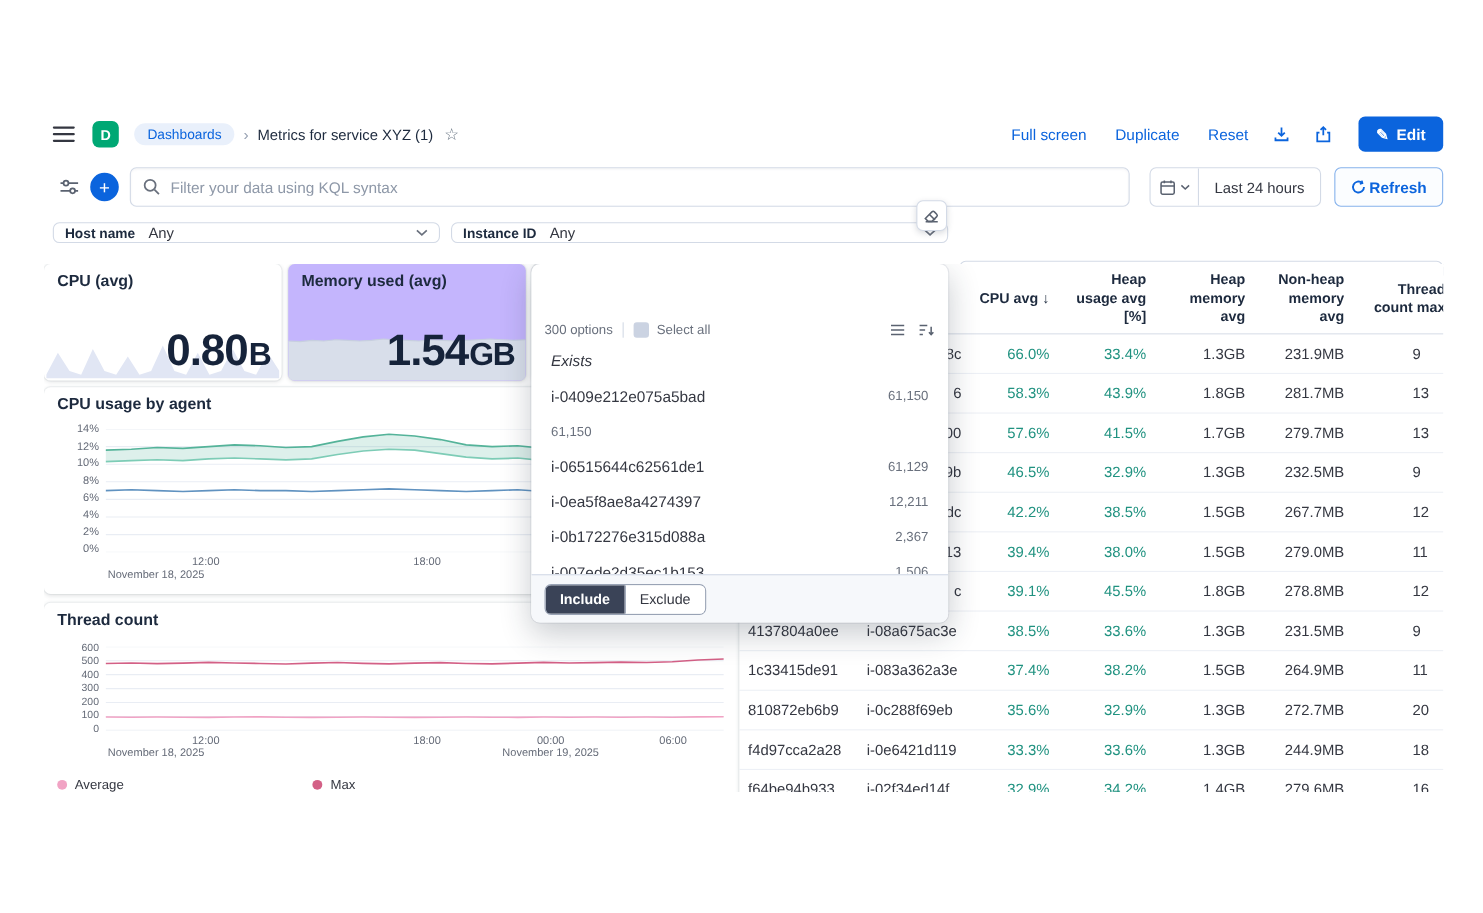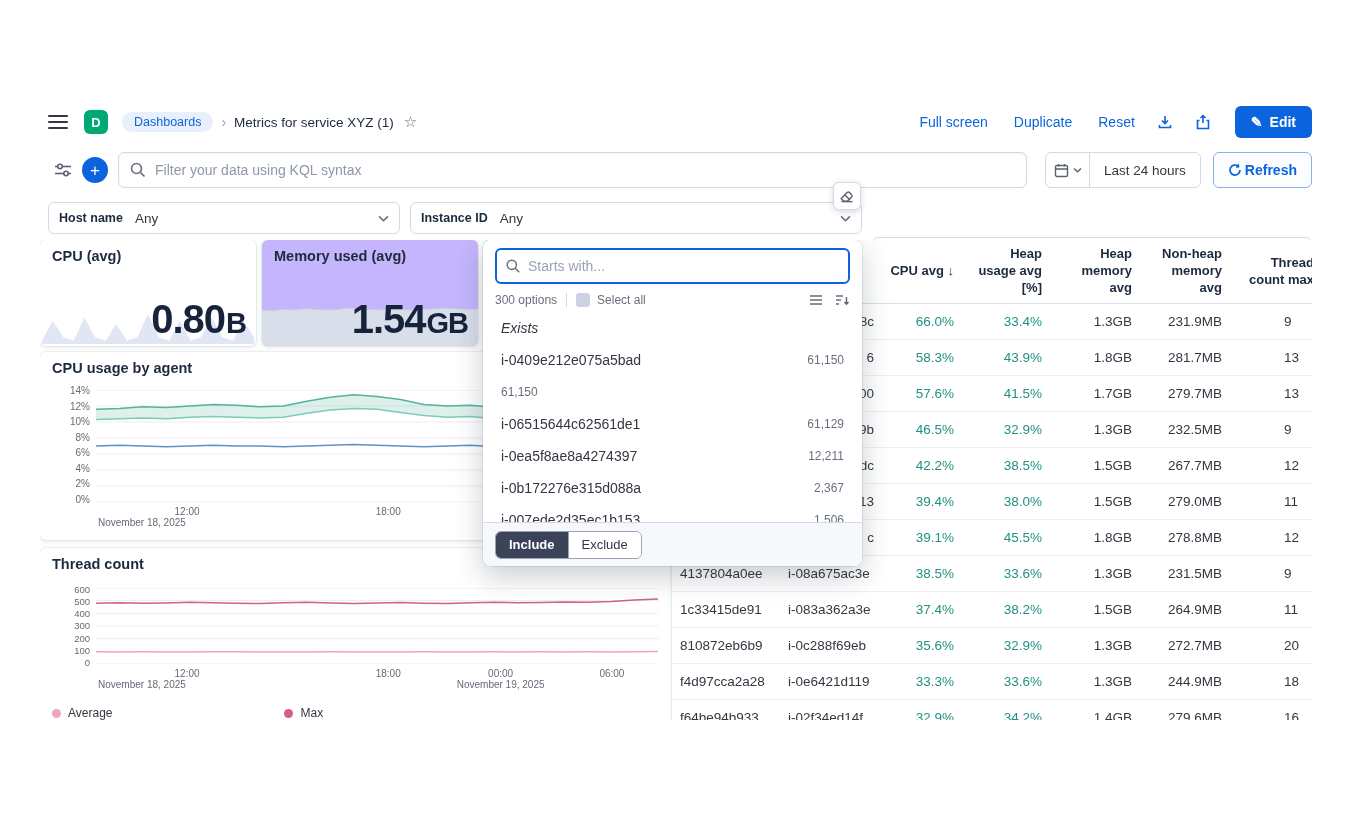--- a/index.html
+++ b/index.html
@@ -28,21 +28,21 @@
   .kql-wrap { flex:1; height:36px; position:relative; }
   .kql-wrap input { width:100%; height:36px; border:1px solid #D3DAE6; border-radius:6px; padding:0 12px 0 36px; font-size:14px; font-family:inherit; color:#343741; background:#fff; box-shadow:inset 0 1px 2px rgba(110,120,140,.08); outline:none; }
   .kql-wrap input::placeholder { color:#8E98A8; }
   .kql-icon { position:absolute; left:11px; top:9px; }
   .time-group { display:flex; height:36px; border:1px solid #D3DAE6; border-radius:6px; background:#fff; margin-left:18px; overflow:hidden; }
   .cal-btn { width:44px; display:flex; align-items:center; justify-content:center; gap:4px; border-right:1px solid #D3DAE6; cursor:pointer; }
   .time-label { display:flex; align-items:center; padding:0 14px; font-size:13.5px; color:#343741; cursor:pointer; white-space:nowrap; }
   .refresh-btn { height:36px; margin-left:12px; border:1px solid #86B2EC; border-radius:6px; background:#FBFDFF; color:#0B64DD; font-size:14px; font-weight:bold; display:flex; align-items:center; gap:3px; padding:0 14px; cursor:pointer; white-space:nowrap; }
 
   
-  .control { position:absolute; top:202px; height:32px; border:1px solid #D3DAE6; border-radius:6px; background:#fff; display:flex; align-items:center; }
+  .control { position:absolute; top:202px; height:19px; border:1px solid #D3DAE6; border-radius:6px; background:#fff; display:flex; align-items:center; }
   .control .c-label { font-size:12.5px; font-weight:bold; color:#1D2A3E; padding:0 10px; white-space:nowrap; }
   .control .c-value { flex:1; font-size:13.5px; color:#343741; padding-left:2px; }
   .control .c-chev { padding-right:10px; display:flex; align-items:center; }
 
   
   .eraser-btn { position:absolute; left:833px; top:182px; width:28px; height:28px; background:#fff; border:1px solid #D3DAE6; border-radius:6px; box-shadow:0 2px 6px rgba(40,50,70,.18); display:flex; align-items:center; justify-content:center; z-index:40; cursor:pointer; }
 
   
   .dash-clip { position:absolute; left:40px; top:240px; width:1272px; height:480px; overflow:hidden; }
   .panel { position:absolute; background:#fff; border-radius:6px; box-shadow:0 1px 4px rgba(52,55,65,.14), 0 0 0 1px rgba(152,162,179,.10); }
@@ -458,27 +458,20 @@
             <div class="t-cell r green" style="width: 80px;">32.9%</div>
             <div class="t-cell r green" style="width: 88px;">34.2%</div>
             <div class="t-cell r" style="width: 90px;">1.4GB</div>
             <div class="t-cell r" style="width: 90px;">279.6MB</div>
             <div class="t-cell l c-threads" style="width: 92px;">16</div>
           </div>
         </div>
     </div>
 
     <div class="popover">
-      <div class="pop-search">
-        <svg class="icon" width="16" height="16" viewBox="0 0 16 16">
-            <circle cx="6.8" cy="6.8" r="4.6" fill="none" stroke="#69707D" stroke-width="1.5"></circle>
-            <line x1="10.3" y1="10.3" x2="14.2" y2="14.2" stroke="#69707D" stroke-width="1.5"></line>
-          </svg>
-        <input type="text" placeholder="Starts with..." style="">
-      </div>
       <div class="pop-meta">
         <span>300 options</span>
         <span class="vdiv"></span>
         <span class="pop-check"></span>
         <span>Select all</span>
         <span class="spacer"></span>
         <span class="pop-meta-icon">
           <svg class="icon" width="14" height="12" viewBox="0 0 14 12">
               <line x1="1" y1="2" x2="13" y2="2" stroke="#5A6270" stroke-width="1.4"></line>
               <line x1="1" y1="6" x2="13" y2="6" stroke="#5A6270" stroke-width="1.4"></line>

